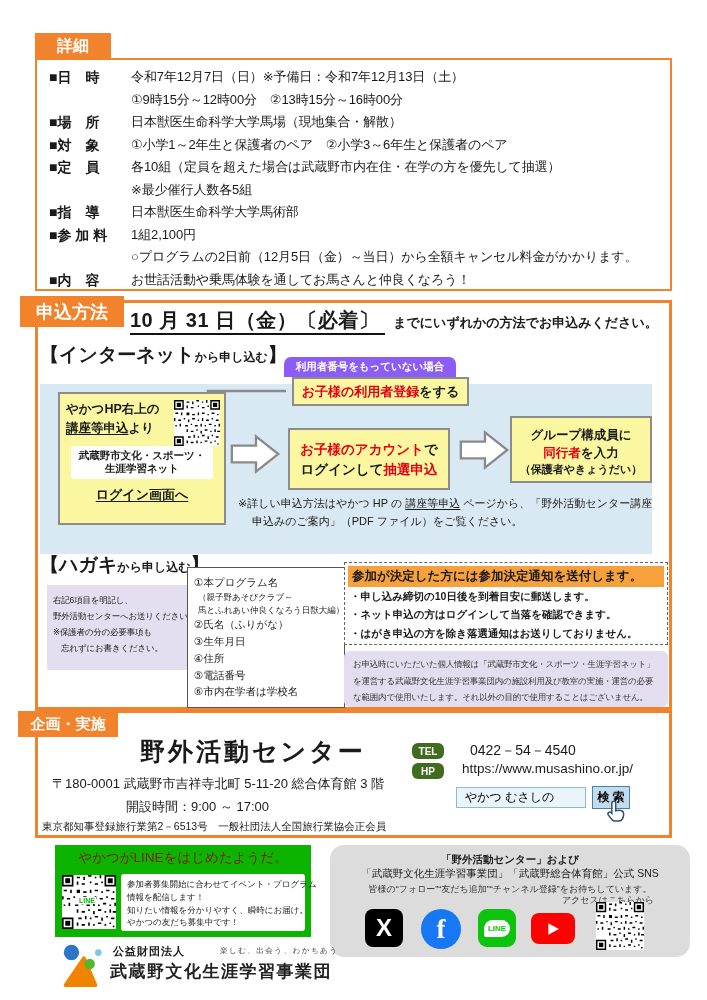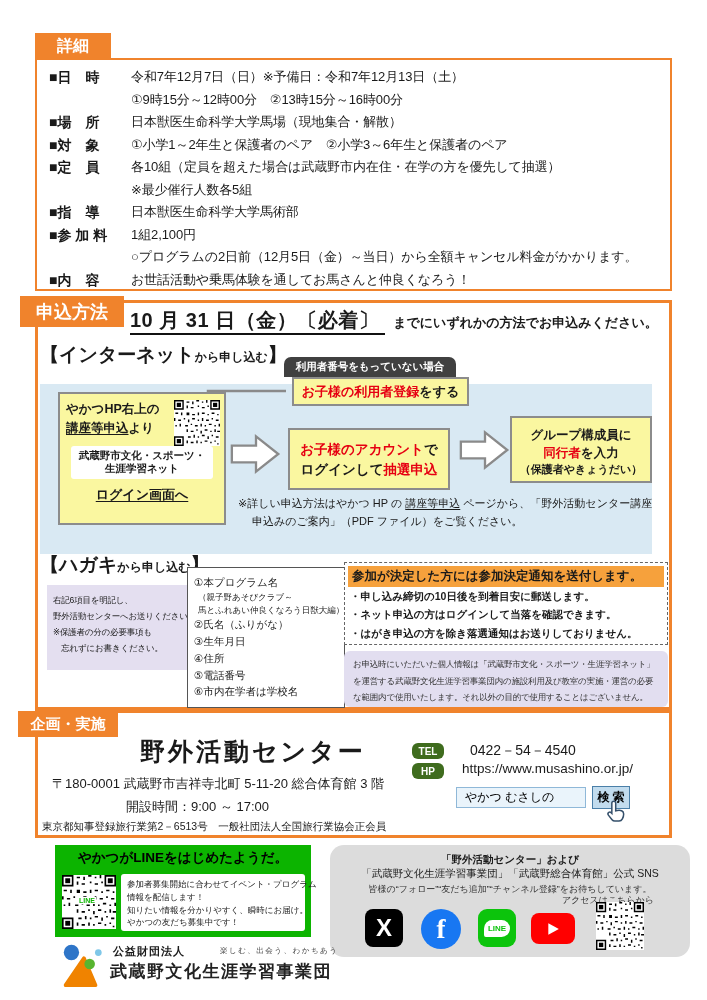--- a/index.html
+++ b/index.html
@@ -21,21 +21,21 @@
   
   #box-apply{left:35px;top:300px;width:637px;height:410px}
   #box-apply .inner{position:absolute}
   .deadline{font-size:20px;font-weight:bold;border-bottom:2.5px solid #111;padding:0 6px 2px 0;letter-spacing:.5px}
   .deadline-suffix{font-size:13px;margin-left:8px;font-weight:bold}
   .method-h{font-weight:bold;white-space:nowrap}
   .method-h .big{font-size:19px}
   .method-h .small{font-size:12px}
   .flow-panel{background:#D9E9F3}
   .ybox{background:#FAF7A0;border:2.5px solid #8C8C8C;text-align:center}
-  .bluetab{background:#404040;color:#fff;font-size:10.5px;font-weight:bold;
+  .bluetab{background:#8b5cf6;color:#fff;font-size:10.5px;font-weight:bold;
            border-radius:7px 7px 0 0;display:flex;align-items:center;justify-content:center}
   .netbox{background:#fff;border-radius:3px;font-size:10.5px;font-weight:bold;line-height:1.3;
           margin:7px 5px 0 5px;padding:3px 0;text-align:center}
   .u{text-decoration:underline;text-underline-offset:2px}
   .note{font-size:11px;line-height:1.6;white-space:nowrap}
   .lavbox{background:#E4DFF0;font-size:8.5px;line-height:1.9;letter-spacing:-.2px;
           padding:7px 4px 0 6px;white-space:nowrap}
   .listbox{background:#fff;border:1.5px solid #555;font-size:10.5px;line-height:1.6;
            padding:6px 6px;white-space:nowrap}
   .listbox .subline{font-size:8.5px;line-height:1.5;padding-left:4px}
@@ -47,21 +47,21 @@
   
   #box-organizer{left:35px;top:710px;width:637px;height:128px}
   .badge{background:#3F6C1E;color:#fff;font-weight:bold;font-size:10px;border-radius:6px;
          width:32px;height:16px;display:flex;align-items:center;justify-content:center}
   .search-input{background:#EAF4FB;border:1px solid #8FB8D8;font-size:12px;
                 padding:2px 0 2px 8px;width:130px;height:21px;font-family:inherit}
   .search-btn{background:#C2DCEE;border:1.5px solid #4A7FA8;font-weight:bold;font-size:12px;
               letter-spacing:3px;width:38px;height:23px;font-family:inherit;padding:0 0 0 3px}
   
   #line-box{left:55px;top:845px;width:256px;height:92px;background:#0CB400;position:absolute}
-  #line-box .ltitle{color:#000000;font-weight:bold;font-size:13.5px;text-align:center;padding-top:4px;white-space:nowrap}
+  #line-box .ltitle{color:#7f1d1d;font-weight:normal;font-size:13.5px;text-align:center;padding-top:4px;white-space:nowrap}
   #line-panel{position:absolute;left:66px;top:29px;width:184px;height:57px;background:#fff;
               border-radius:3px;padding:4px 6px;font-size:8.5px;line-height:1.5;color:#222;white-space:nowrap}
   #sns-box{left:330px;top:845px;width:360px;height:112px;background:#DCDCDC;border-radius:14px;position:absolute}
   #sns-box .s1{font-weight:bold;font-size:10.5px;text-align:center;padding-top:8px}
   #sns-box .s2{font-weight:normal;font-size:10.5px;text-align:center}
   #sns-box .s3{font-size:9px;text-align:center;margin-top:2px;color:#333}
   .icon-sq{position:absolute;display:flex;align-items:center;justify-content:center;color:#fff;font-weight:bold}
   .qr{background:#fff;display:block}
   .hand{pointer-events:none}
 </style>

